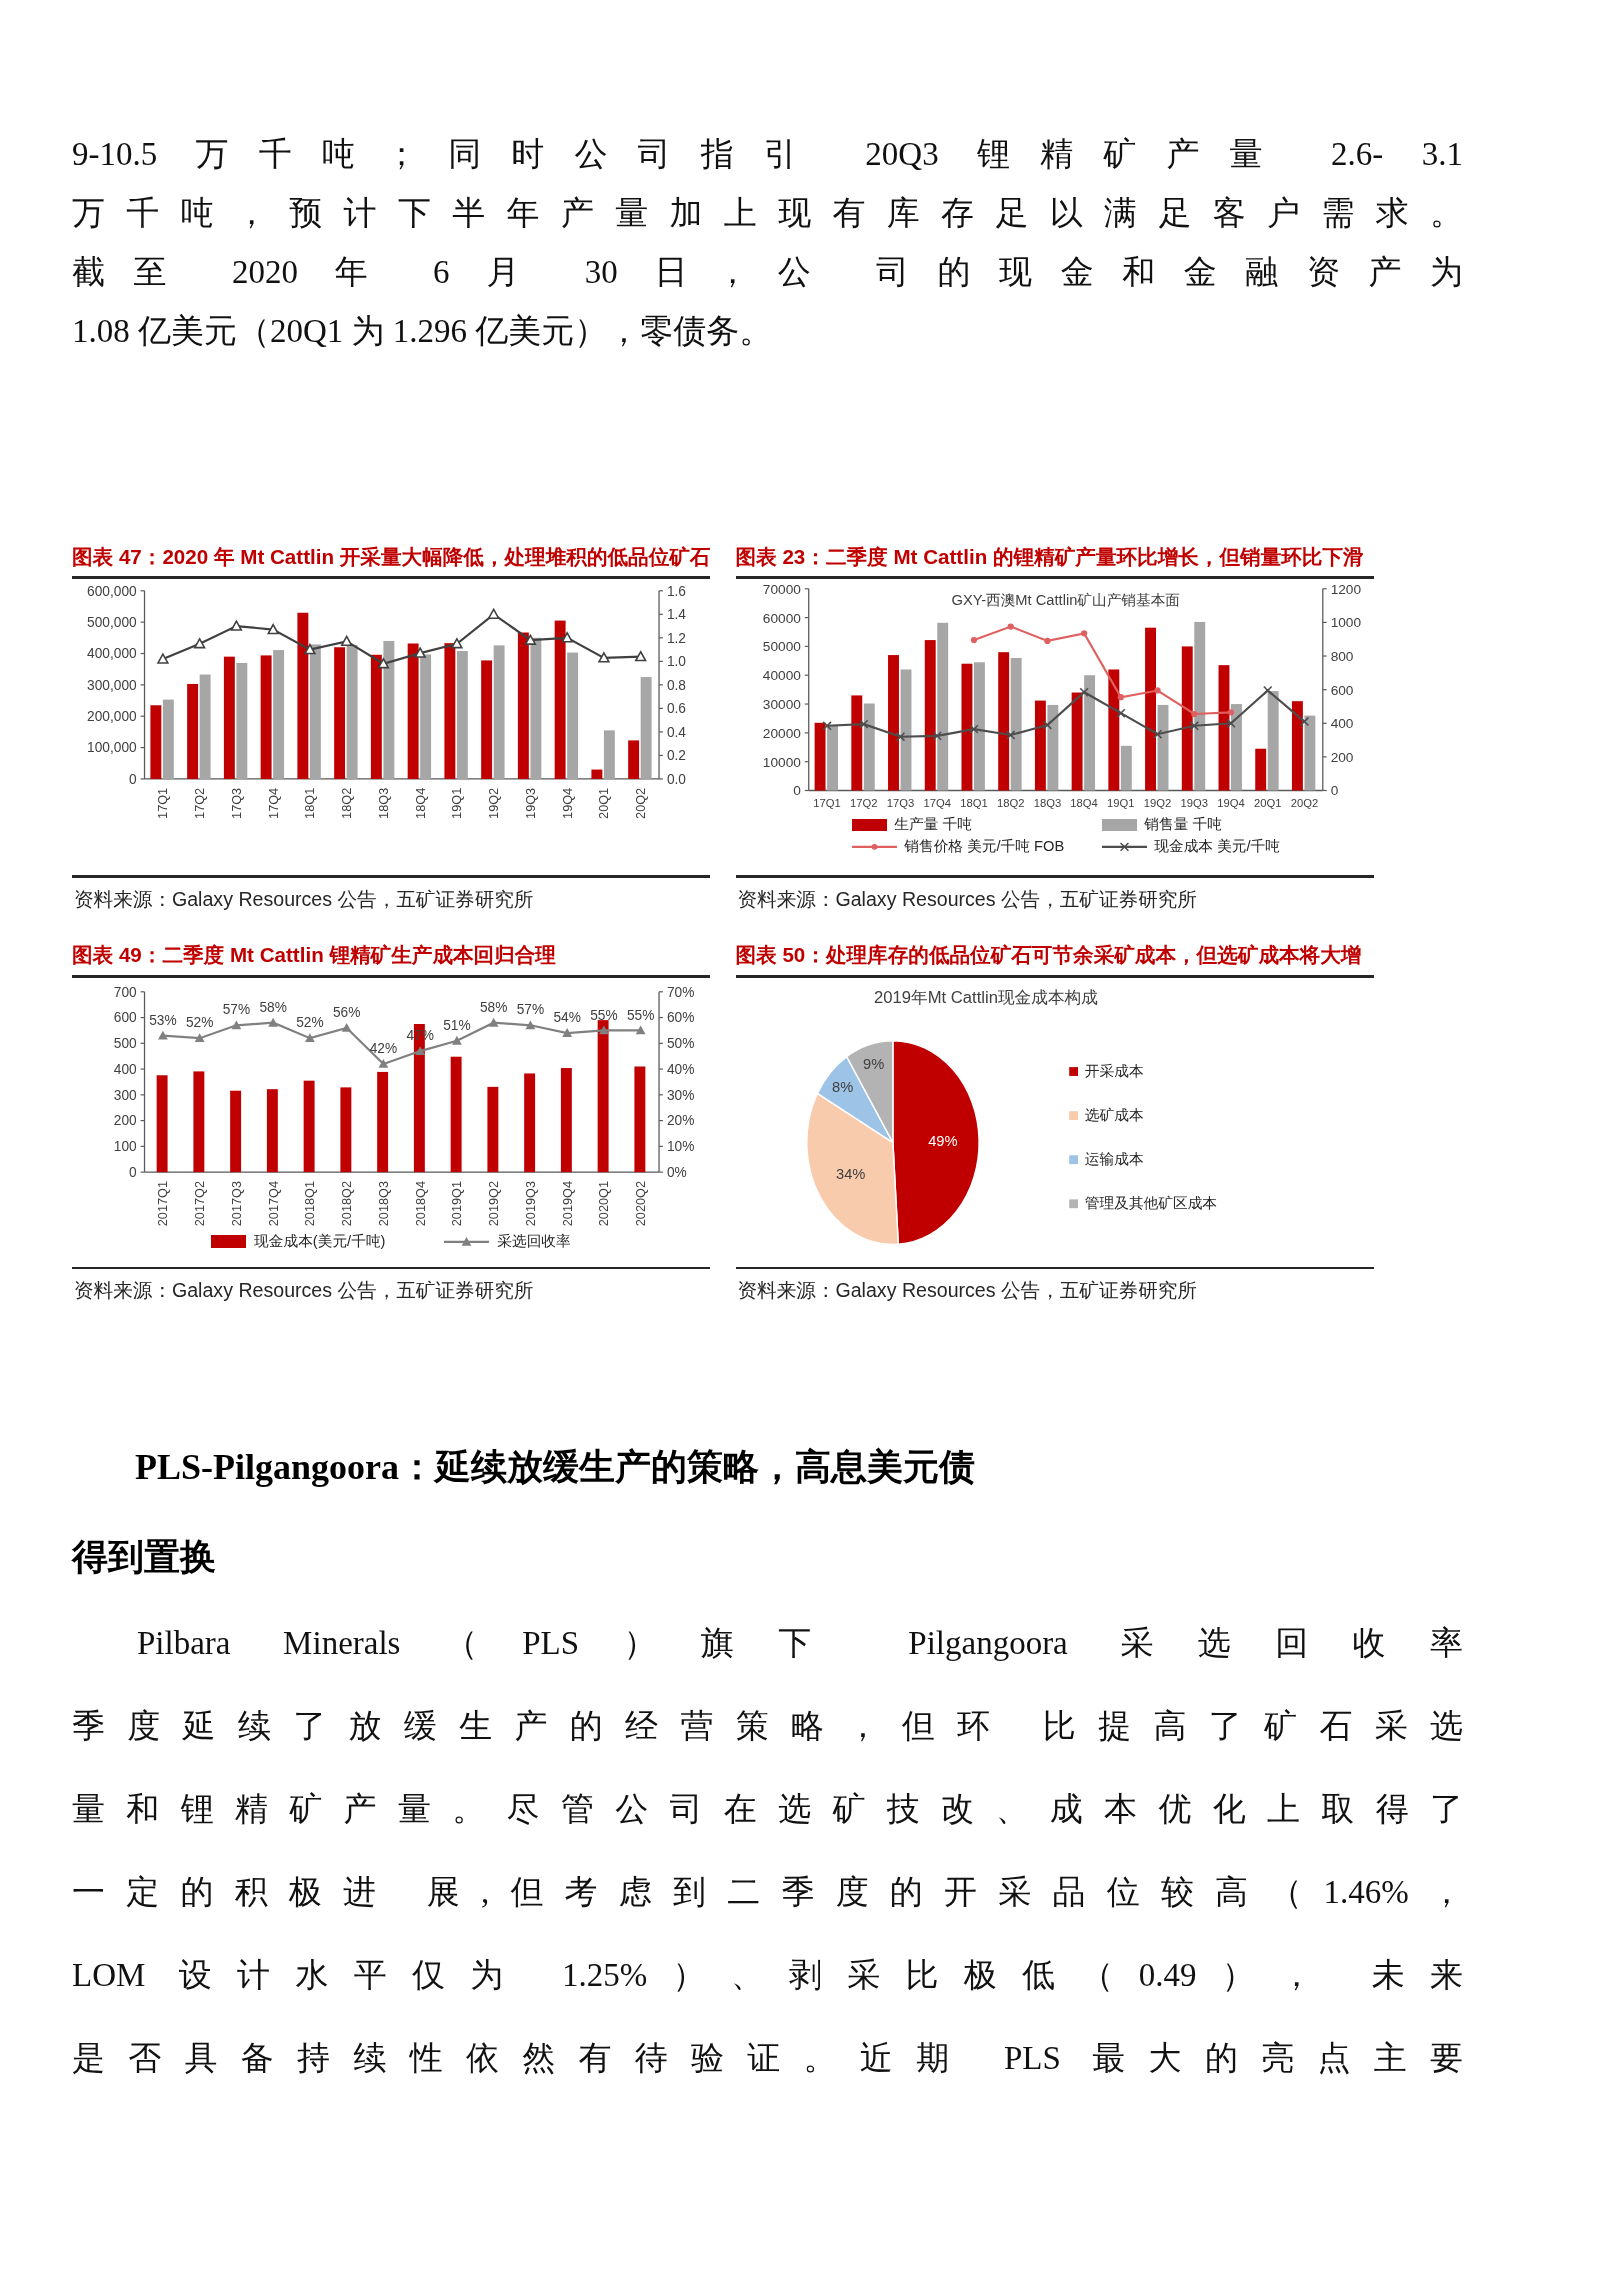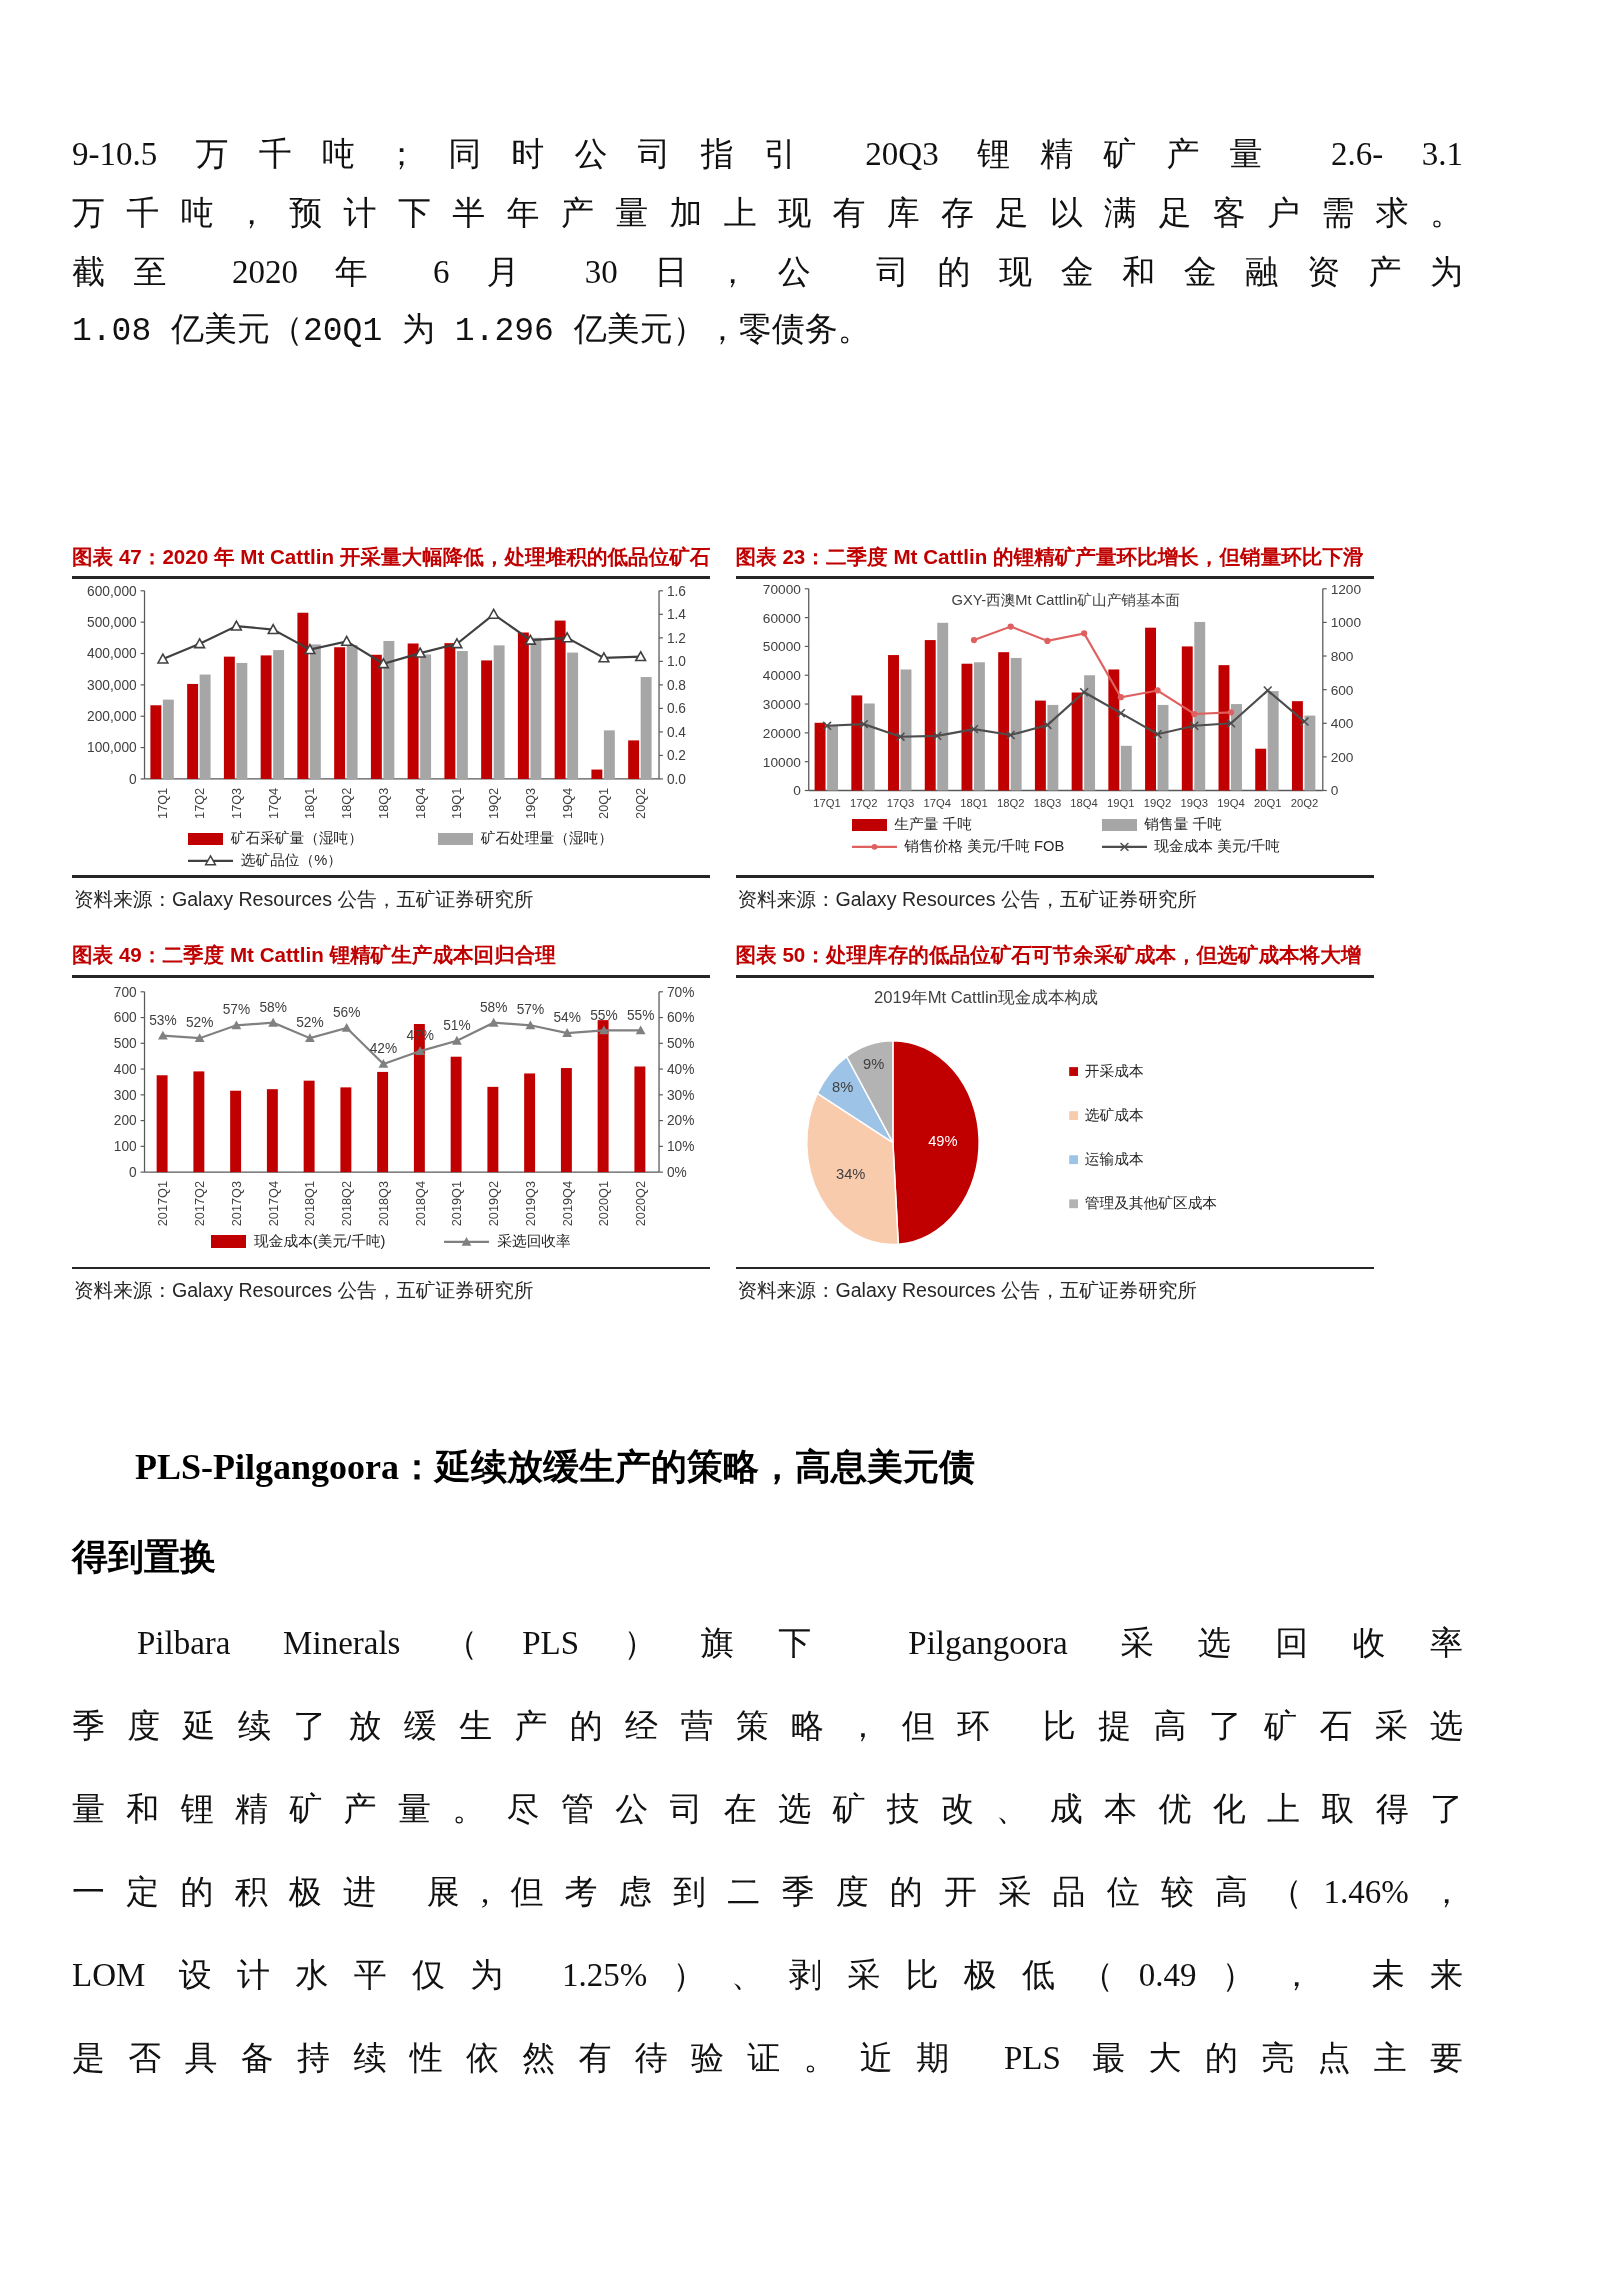--- a/index.html
+++ b/index.html
@@ -9,21 +9,21 @@
   }
   .page { box-sizing:border-box; width:1620px; height:2292px; padding:125px 157px 0 72px; }
 
   
   .para { width:100%; }
   .t-line {
     font-size:33px; line-height:59px;
     text-align:justify; text-align-last:justify;
   }
   .para2 .t-line { line-height:83px; }
-  .t-line.no-just { text-align-last:auto;font-family:Liberation Mono, monospace; }
+  .t-line.no-just { text-align-last:auto; }
   .t-line.indent { text-indent:65px; }
 
   
   .heading { margin-top:116px; font-size:36px; font-weight:bold; line-height:90px; color:#000;font-family:Liberation Serif, serif; }
   .heading .h-indent { padding-left:63px; }
 
   
   .figures { display:grid; grid-template-columns:638px 638px; column-gap:25.5px; row-gap:26.5px; margin-top:182px; }
   .figure { width:638px; }
   .fig-title {
@@ -154,41 +154,20 @@
             <text x="284.75" y="213" font-family="&quot;Liberation Sans&quot;,&quot;DejaVu Sans&quot;,sans-serif" fill="#404040" text-anchor="end" font-size="13" transform="rotate(-90 284.75 213)">18Q2</text>
             <text x="322.25" y="213" font-family="&quot;Liberation Sans&quot;,&quot;DejaVu Sans&quot;,sans-serif" fill="#404040" text-anchor="end" font-size="13" transform="rotate(-90 322.25 213)">18Q3</text>
             <text x="359.75" y="213" font-family="&quot;Liberation Sans&quot;,&quot;DejaVu Sans&quot;,sans-serif" fill="#404040" text-anchor="end" font-size="13" transform="rotate(-90 359.75 213)">18Q4</text>
             <text x="397.25" y="213" font-family="&quot;Liberation Sans&quot;,&quot;DejaVu Sans&quot;,sans-serif" fill="#404040" text-anchor="end" font-size="13" transform="rotate(-90 397.25 213)">19Q1</text>
             <text x="434.75" y="213" font-family="&quot;Liberation Sans&quot;,&quot;DejaVu Sans&quot;,sans-serif" fill="#404040" text-anchor="end" font-size="13" transform="rotate(-90 434.75 213)">19Q2</text>
             <text x="472.25" y="213" font-family="&quot;Liberation Sans&quot;,&quot;DejaVu Sans&quot;,sans-serif" fill="#404040" text-anchor="end" font-size="13" transform="rotate(-90 472.25 213)">19Q3</text>
             <text x="509.75" y="213" font-family="&quot;Liberation Sans&quot;,&quot;DejaVu Sans&quot;,sans-serif" fill="#404040" text-anchor="end" font-size="13" transform="rotate(-90 509.75 213)">19Q4</text>
             <text x="547.25" y="213" font-family="&quot;Liberation Sans&quot;,&quot;DejaVu Sans&quot;,sans-serif" fill="#404040" text-anchor="end" font-size="13" transform="rotate(-90 547.25 213)">20Q1</text>
             <text x="584.75" y="213" font-family="&quot;Liberation Sans&quot;,&quot;DejaVu Sans&quot;,sans-serif" fill="#404040" text-anchor="end" font-size="13" transform="rotate(-90 584.75 213)">20Q2</text>
           </svg>
-          <div class="fig-legend">
-            <div class="legend-row">
-              <div class="legend-item">
-                <span class="sw-bar" style="background: rgb(192, 0, 0);"></span>
-                <span>矿石采矿量（湿吨）</span>
-              </div>
-              <div class="legend-item">
-                <span class="sw-bar" style="background: rgb(166, 166, 166);"></span>
-                <span>矿石处理量（湿吨）</span>
-              </div>
-            </div>
-            <div class="legend-row">
-              <div class="legend-item">
-                <svg width="45" height="13.7" viewBox="0 0 46 14">
-                  <line x1="0" y1="7" x2="46" y2="7" stroke="#404040" stroke-width="2.2"></line>
-                  <polygon points="23,2 28,11 18,11" fill="#fff" stroke="#404040" stroke-width="1.5"></polygon>
-                </svg>
-                <span>选矿品位（%）</span>
-              </div>
-            </div>
-          </div>
         </div>
       <div class="fig-rule"></div>
       <div class="fig-source">资料来源：Galaxy Resources 公告，五矿证券研究所</div>
     </div>
 
     <div class="figure">
       <div class="fig-title">图表 23：二季度 Mt Cattlin 的锂精矿产量环比增长，但销量环比下滑</div>
       <div class="fig-rule"></div>
       <div class="fig-body body-r1">
           <svg width="638" height="235" viewBox="0 0 651 240">

